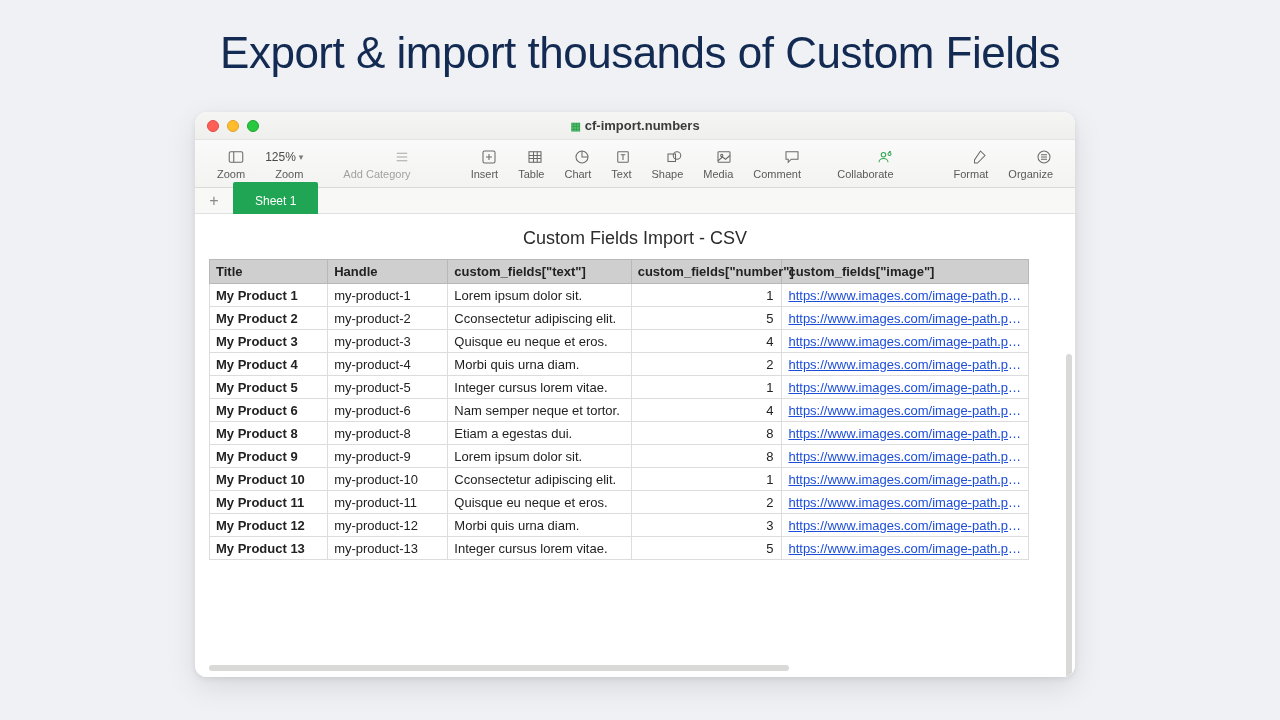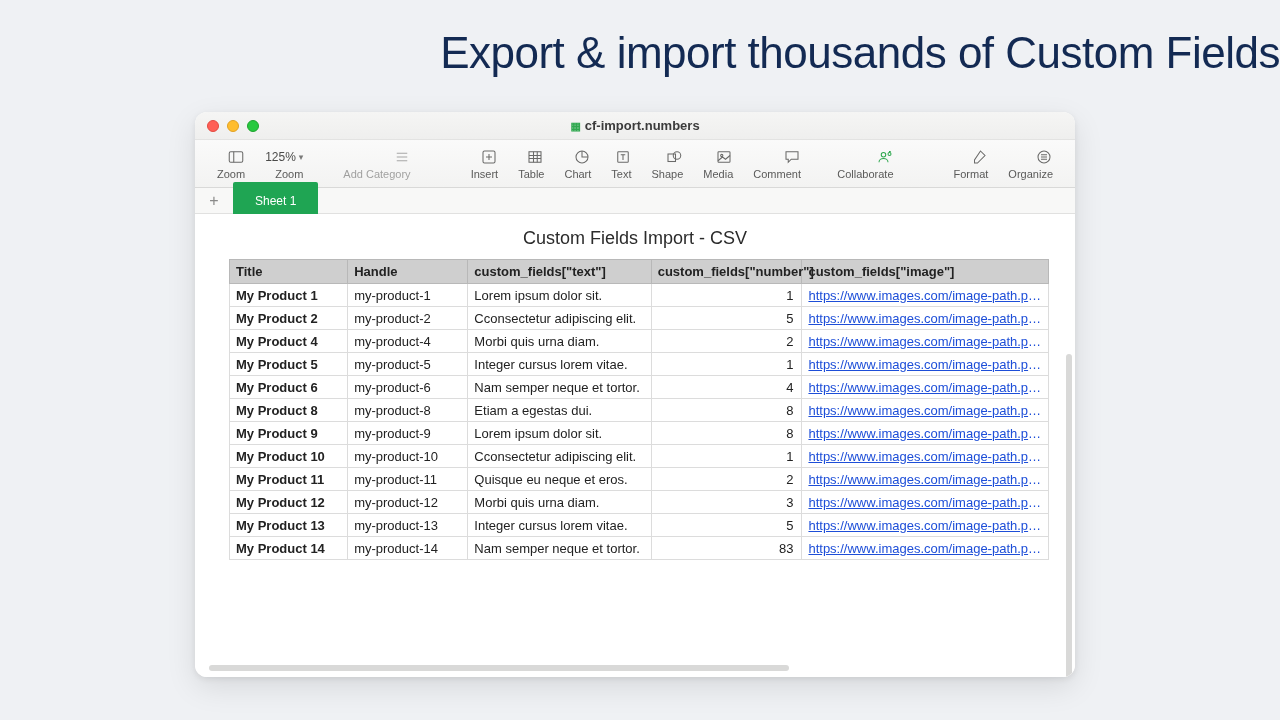--- a/index.html
+++ b/index.html
@@ -5,21 +5,21 @@
   * { box-sizing: border-box; margin: 0; padding: 0; }
   body {
     font-family: -apple-system, BlinkMacSystemFont, "Segoe UI", Helvetica, Arial, sans-serif;
     background: #eff1f4;
     width: 1280px;
     height: 720px;
     overflow: hidden;
     position: relative;
   }
   .headline {
-    text-align: right;
+    text-align: center;
     font-size: 44px;
     font-weight: 500;
     color: #132a53;
     padding-top: 28px;
     letter-spacing: -0.5px;
   }
   .window {
     position: absolute;
     left: 195px;
     top: 112px;
@@ -85,21 +85,20 @@
   .content {
     flex:1; overflow:hidden; position:relative; background:#fff;
     padding:10px 14px 16px 14px;
   }
   .table-title {
     text-align:center; font-size:18px; color:#2b2b2b; margin:4px 0 10px 0;
   }
   table.sheet {
     width:820px; border-collapse:collapse; font-size:13px; color:#222;
     table-layout:fixed;
-    margin-left:20px;
   }
   table.sheet th {
     background:#cfcfcf; border:1px solid #b8b8b8; text-align:left;
     padding:4px 6px; font-weight:600; font-size:13px;
   }
   table.sheet td {
     border:1px solid #dcdcdc; padding:3px 6px; white-space:nowrap;
     overflow:hidden; text-overflow:ellipsis; height:23px;
   }
   table.sheet td.col-title { font-weight:600; }
@@ -297,20 +296,27 @@
             <td class="col-img">https://www.images.com/image-path.png</td>
           </tr>
           <tr>
             <td class="col-title">My Product 2</td>
             <td class="col-handle">my-product-2</td>
             <td class="col-text">Cconsectetur adipiscing elit.</td>
             <td class="col-num">5</td>
             <td class="col-img">https://www.images.com/image-path.png</td>
           </tr>
           <tr>
+            <td class="col-title">My Product 3</td>
+            <td class="col-handle">my-product-3</td>
+            <td class="col-text">Quisque eu neque et eros.</td>
+            <td class="col-num">4</td>
+            <td class="col-img">https://www.images.com/image-path.png</td>
+          </tr>
+          <tr>
             <td class="col-title">My Product 4</td>
             <td class="col-handle">my-product-4</td>
             <td class="col-text">Morbi quis urna diam.</td>
             <td class="col-num">2</td>
             <td class="col-img">https://www.images.com/image-path.png</td>
           </tr>
           <tr>
             <td class="col-title">My Product 5</td>
             <td class="col-handle">my-product-5</td>
             <td class="col-text">Integer cursus lorem vitae.</td>
@@ -357,27 +363,20 @@
             <td class="col-handle">my-product-12</td>
             <td class="col-text">Morbi quis urna diam.</td>
             <td class="col-num">3</td>
             <td class="col-img">https://www.images.com/image-path.png</td>
           </tr>
           <tr>
             <td class="col-title">My Product 13</td>
             <td class="col-handle">my-product-13</td>
             <td class="col-text">Integer cursus lorem vitae.</td>
             <td class="col-num">5</td>
-            <td class="col-img">https://www.images.com/image-path.png</td>
-          </tr>
-          <tr>
-            <td class="col-title">My Product 14</td>
-            <td class="col-handle">my-product-14</td>
-            <td class="col-text">Nam semper neque et tortor.</td>
-            <td class="col-num">83</td>
             <td class="col-img">https://www.images.com/image-path.png</td>
           </tr>
         </tbody>
     </table>
     <div class="vscroll"></div>
     <div class="hscroll"></div>
   </div>
 
 </div>
 

